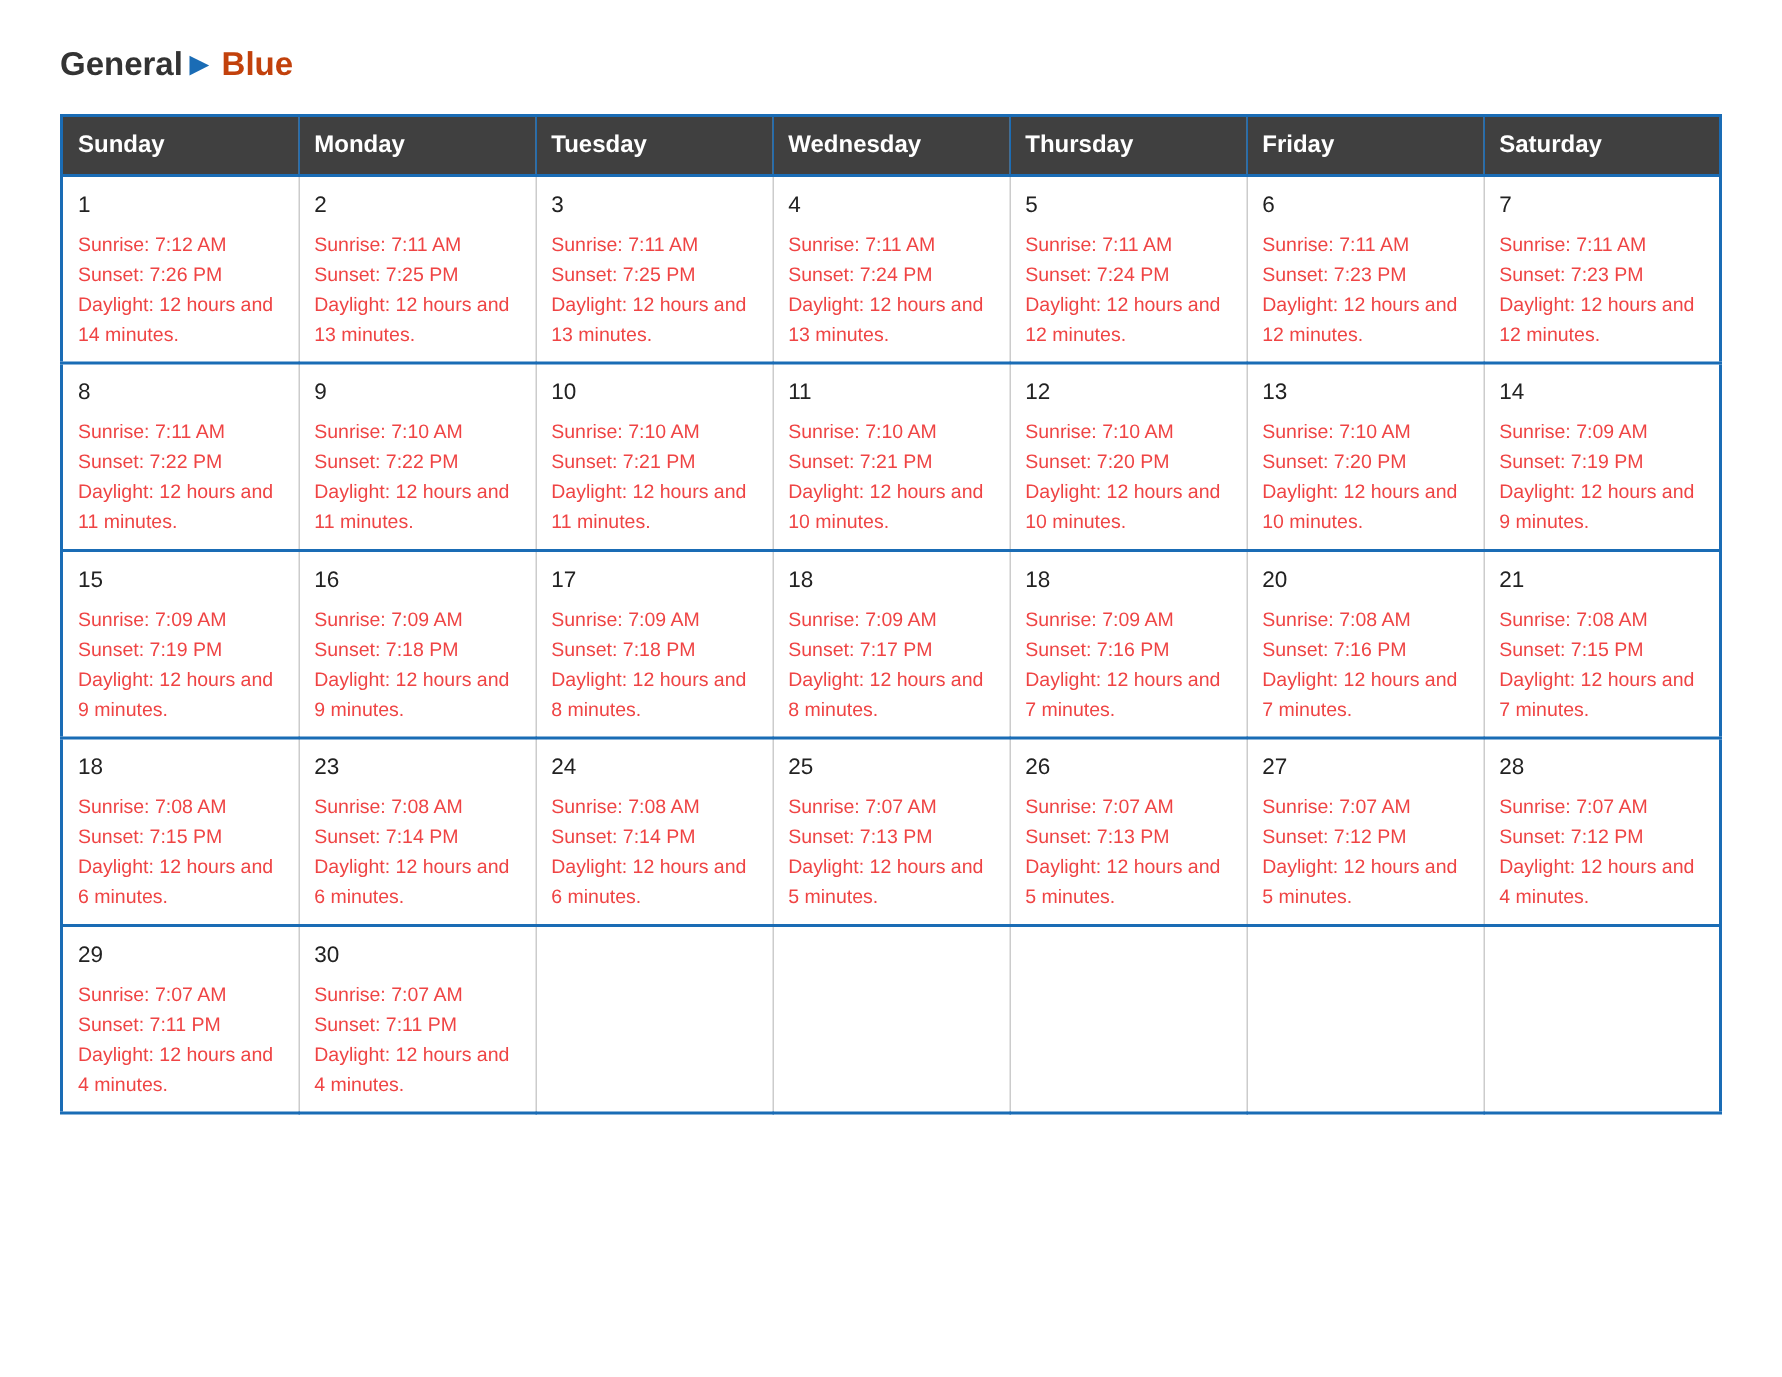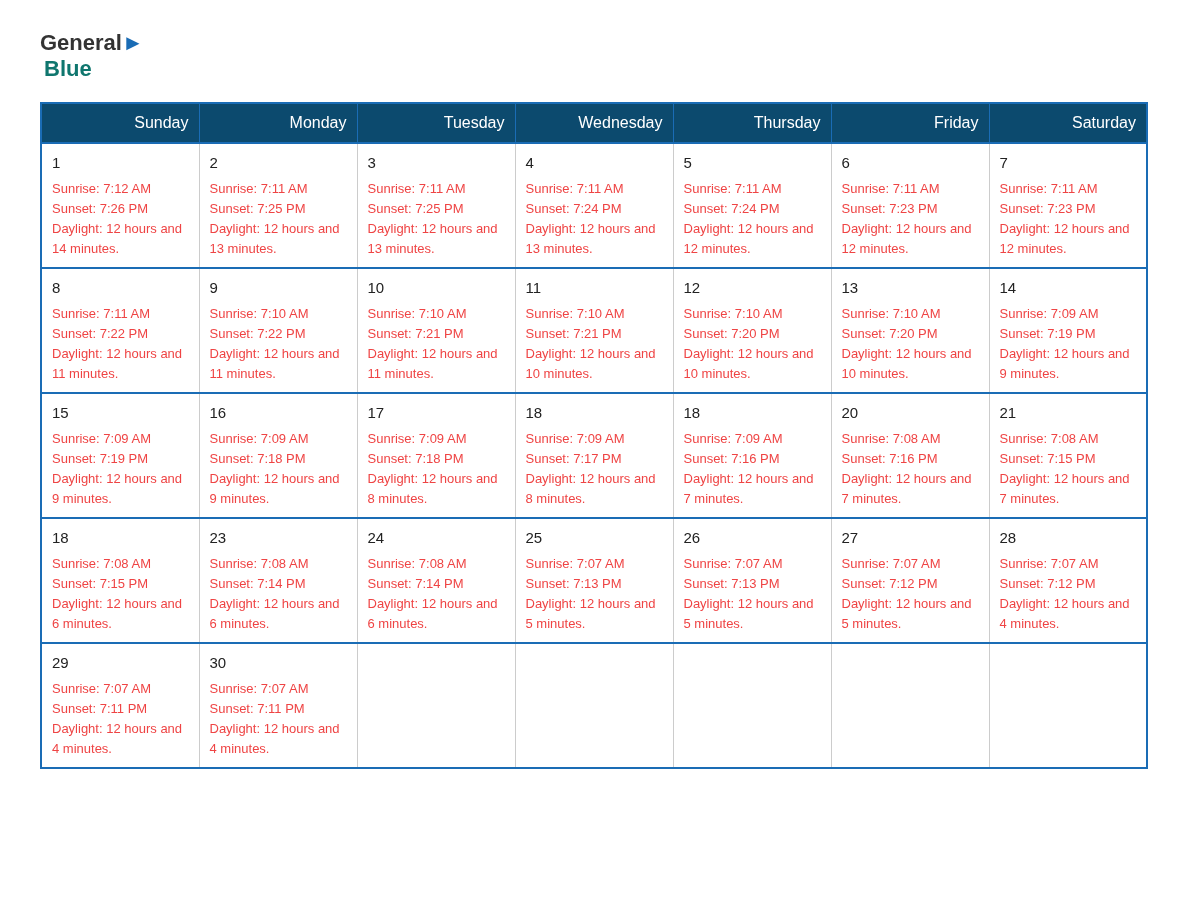--- a/index.html
+++ b/index.html
@@ -35,26 +35,26 @@
       margin-top: 4px;
     }
 
     .calendar-table {
       width: 100%;
       border-collapse: collapse;
       border: 2px solid #1a6cb5;
     }
 
     .calendar-table th {
-      background-color: #0c4a6e;
+      background-color: #404040;
       color: #fff;
       font-size: 16px;
-      font-weight: normal;
+      font-weight: bold;
       padding: 10px 10px;
-      text-align: right;
+      text-align: left;
       border: 1px solid #1a6cb5;
     }
 
     .calendar-table td {
       vertical-align: top;
       padding: 8px 10px;
       border: 1px solid #ccc;
       width: calc(100% / 7);
       min-height: 90px;
       font-size: 13px;
@@ -78,38 +78,38 @@
       font-size: 13px;
       line-height: 1.55;
     }
 
     .empty-cell {
       background: #fff;
     }
 
     .logo-wrapper {
       display: flex;
-      flex-direction: column;
+      flex-direction: row;
       align-items: flex-start;
     }
 
     .logo-line1 {
       font-size: 22px;
       font-weight: bold;
       color: #333;
     }
 
     .logo-line1 span {
       color: #1a6cb5;
     }
 
     .logo-line2 {
       font-size: 22px;
       font-weight: bold;
-      color: #0f766e;
+      color: #c2410c;
       margin-left: 4px;
     }
 
     .logo-row {
       display: flex;
       align-items: center;
     }
   </style>
 </head>
 <body>

